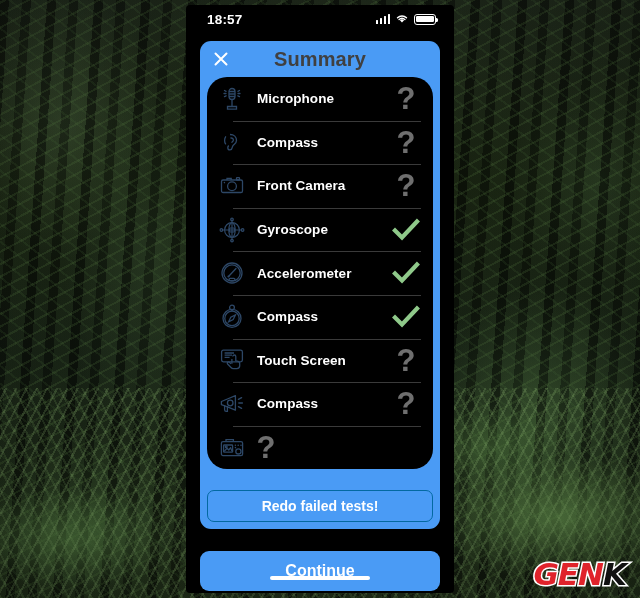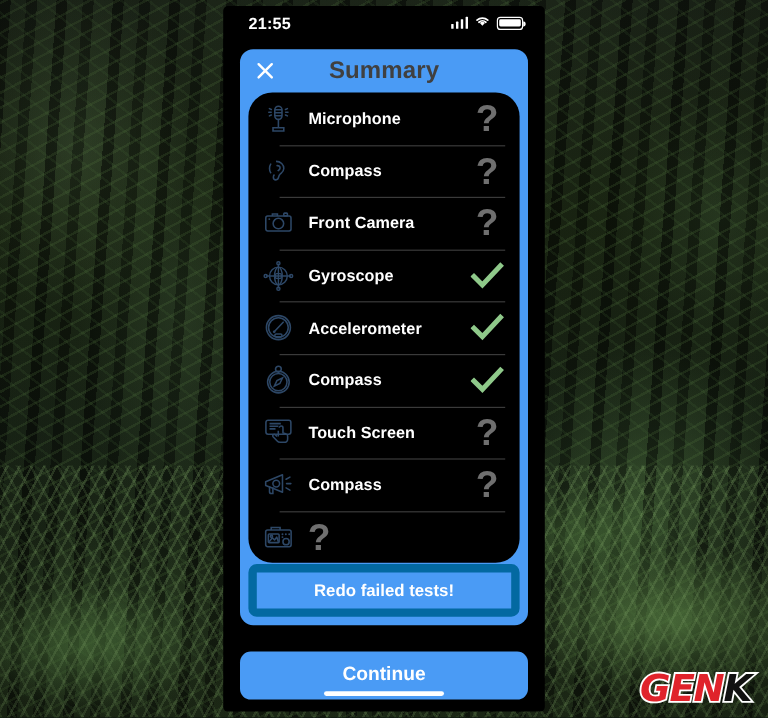--- a/index.html
+++ b/index.html
@@ -139,23 +139,23 @@
   }
   .row-status { width: 34px; flex: none; display: flex; align-items: center; justify-content: center; }
   .status-unknown {
     color: #6f6f6f; font-size: 31px; font-weight: bold; line-height: 1;
     font-family: "Liberation Sans", sans-serif;
   }
   .status-pass svg { display: block; }
 
   
   #redo-button {
-    display: block; width: calc(100% - 14px); margin: 1px auto 0;
+    display: block; width: calc(100% - 14px); margin: 21px auto 0;
     background: #4a9bf5;
-    border: 7px solid #0369a1;
+    border: 1px solid #0369a1;
     border-radius: 7px;
     color: #fff; font-size: 14px; font-weight: bold;
     padding: 7px 0; text-align: center; cursor: pointer;
     font-family: "Liberation Sans", sans-serif;
   }
 
   
   #continue-button {
     display: block;
     width: calc(100% - 28px);
@@ -198,21 +198,21 @@
 <div id="bg-photo">
   <div id="bg-trunks"></div>
   <div id="bg-foliage"></div>
   <div id="bg-ferns"></div>
   <div id="bg-vignette"></div>
 </div>
 
 <div id="phone">
 
   <div id="status-bar">
-    <div id="status-time">21:55</div>
+    <div id="status-time">18:57</div>
     <div id="status-icons">
       <span class="sig-bars">
         <i></i>
           <i></i>
           <i></i>
           <i></i>
       </span>
       <span>
         <svg width="14" height="11" viewBox="0 0 16 12">
           <path d="M8 10.6 L5.6 7.9 a3.6 3.6 0 0 1 4.8 0 Z" fill="#fff"></path>

